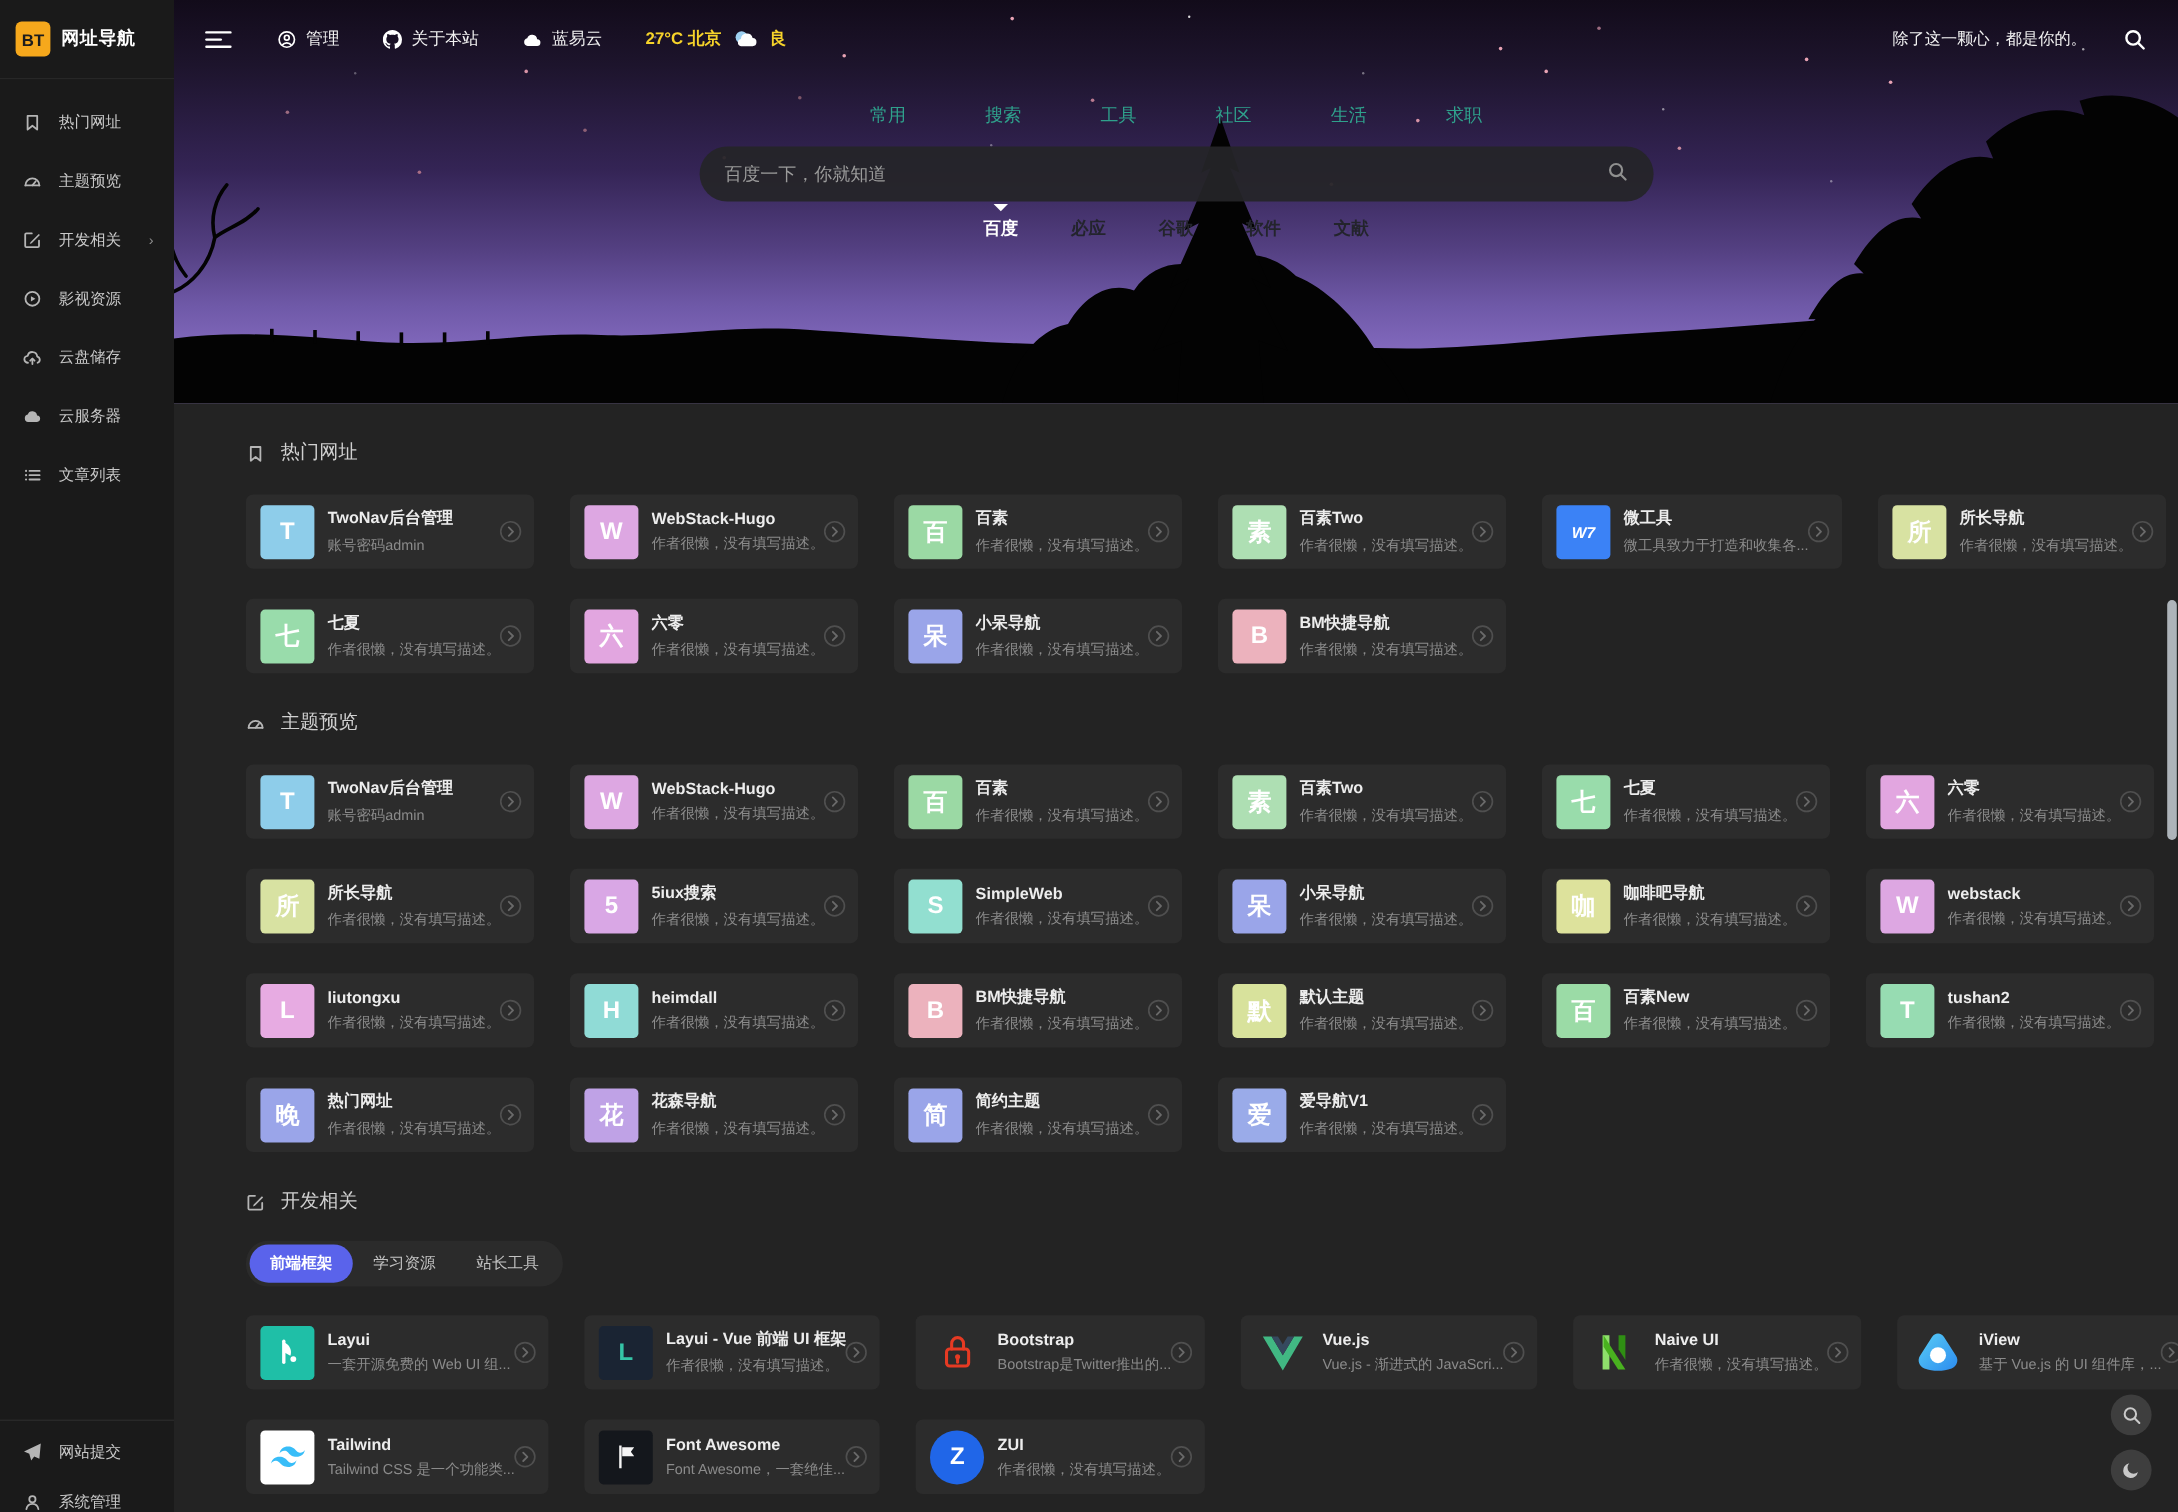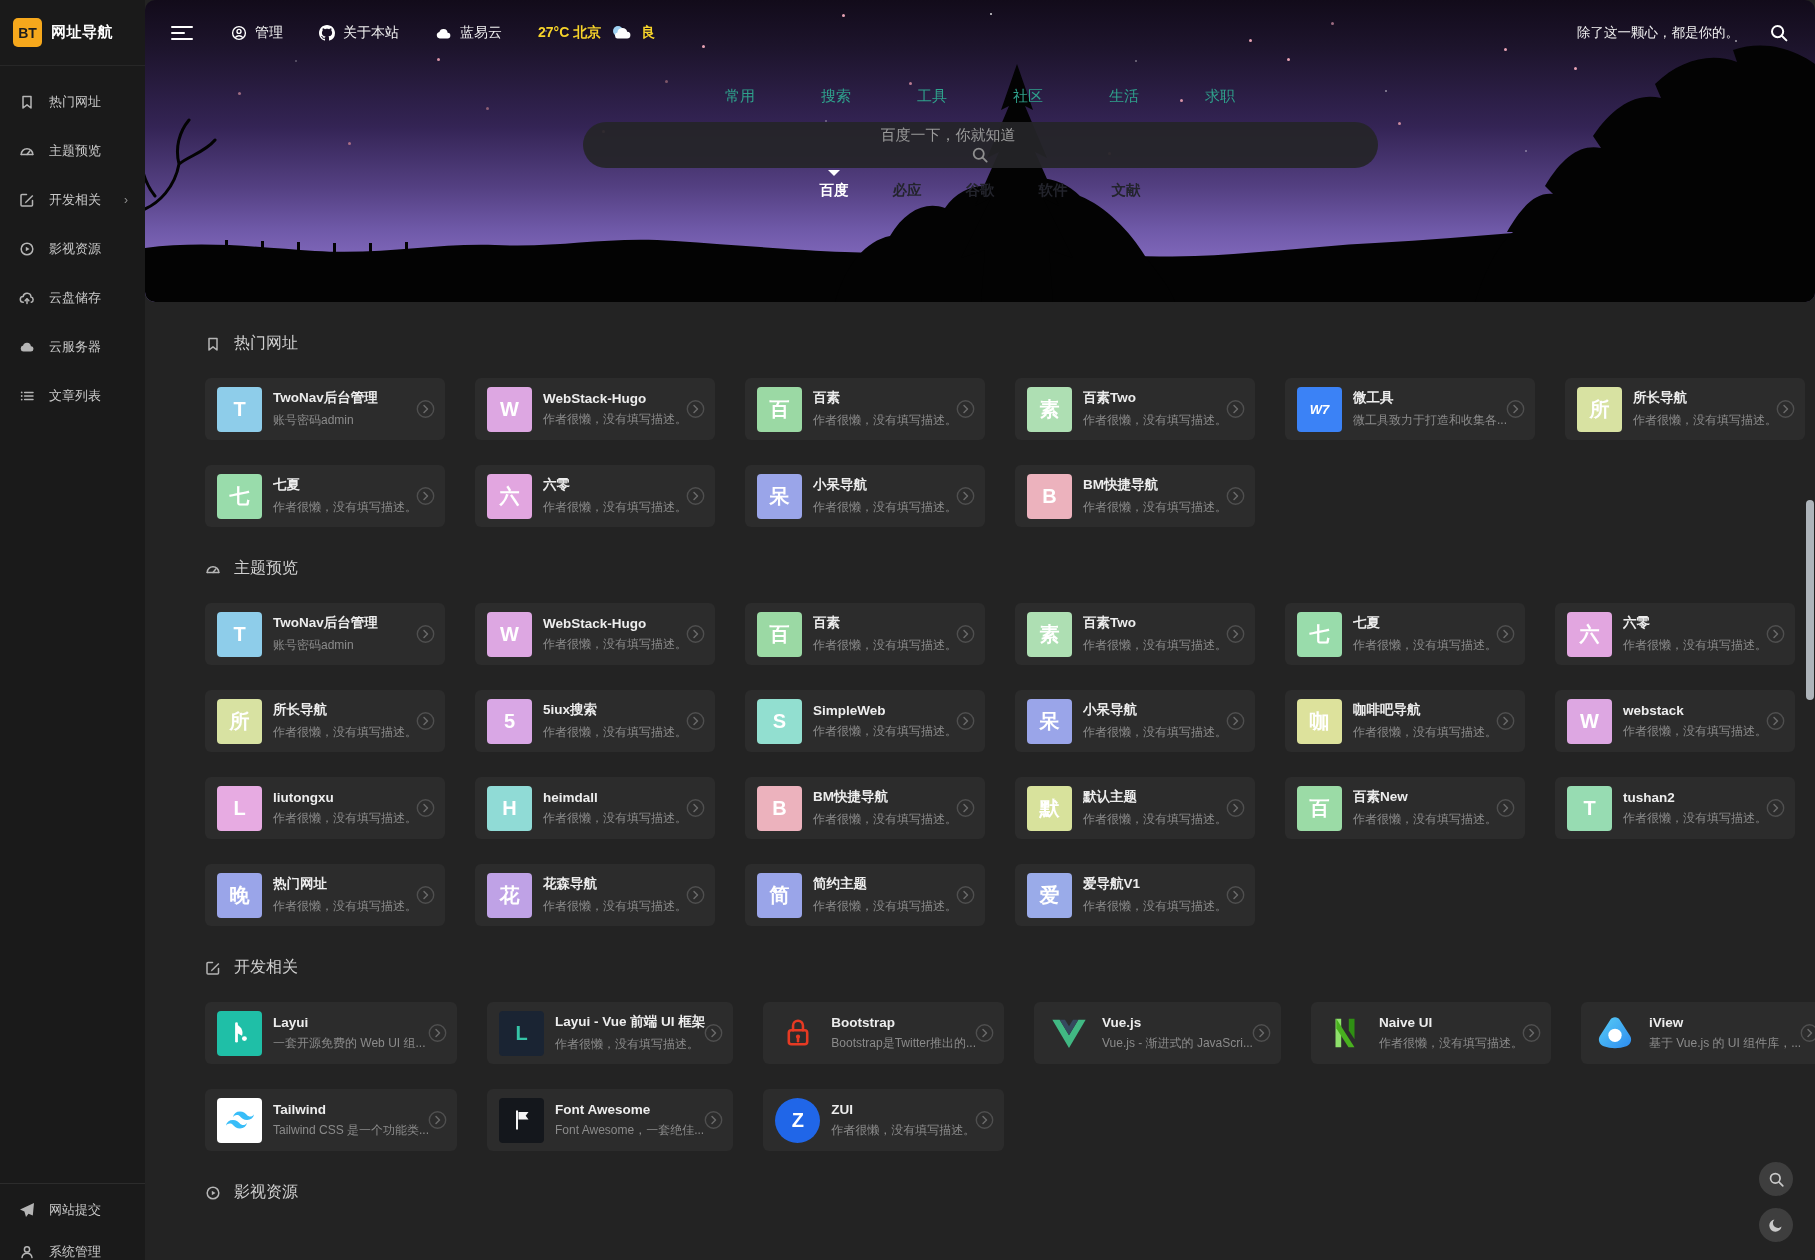--- a/index.html
+++ b/index.html
@@ -11,22 +11,22 @@
   .logo-badge { width:29px; height:29px; background:#f6a81c; border-radius:5px; color:#1d1d1d; font-weight:bold; font-size:14px; display:flex; align-items:center; justify-content:center; }
   .logo-title { color:#ffffff; font-weight:bold; font-size:15px; letter-spacing:.5px; }
   .side-nav { padding-top:11px; }
   .side-item { height:49px; display:flex; align-items:center; padding-left:19px; gap:14px; color:#c9c9c9; font-size:13px; cursor:pointer; position:relative; }
   .side-item .icon { width:16px; height:16px; display:flex; }
   .side-item .chev { position:absolute; right:17px; color:#8f8f8f; font-size:12px; }
   .side-footer { position:absolute; top:1183px; left:0; right:0; border-top:1px solid #2c2c2c; padding-top:5px; }
   .side-footer .side-item { height:42px; }
   
   .main { position:absolute; left:145px; top:0; width:1670px; height:1260px; }
-  .hero { position:relative; height:302px; overflow:hidden;
-    background:linear-gradient(180deg,#120b1a 0%,#1d142c 16%,#342455 42%,#544082 62%,#6f59a8 76%,#8269bd 87%,#8d77c9 100%);border-radius:10px; }
+  .hero { position:relative; height:336px; overflow:hidden;
+    background:linear-gradient(180deg,#120b1a 0%,#1d142c 16%,#342455 42%,#544082 62%,#6f59a8 76%,#8269bd 87%,#8d77c9 100%); }
   .stars,.stars2 { position:absolute; left:0; top:0; border-radius:50%; z-index:1; }
   .stars { width:3px; height:3px;
     box-shadow:697px 14px #e8a3b4,557px 45px #e8a3b4,292px 58px #d893a6,457px 130px #c27f96,
     1104px 39px #e8a3b4,1142px 58px #e8a3b4,1035px 99px #d893a6,1359px 48px #e8a3b4,
     1429px 67px #e8a3b4,203px 142px #a96e85,93px 92px #9c6b80,963px 152px #b97b90,
     1253px 122px #c98a9e,1511px 152px #e8a3b4,1609px 92px #d893a6,764px 82px #b97b90,
     1186px 22px #9c6b80,341px 107px #8d5f74,520px 80px #7d5668,1475px 200px #e8a3b4; }
   .stars2 { width:2px; height:2px;
     box-shadow:845px 13px rgba(255,255,255,.85),1240px 90px rgba(255,255,255,.5),
     400px 30px rgba(255,255,255,.4),1590px 40px rgba(255,255,255,.6),
@@ -38,21 +38,21 @@
   .hamburger i { display:block; height:2px; background:#fff; border-radius:2px; margin:4px 0; }
   .hamburger i:nth-child(1){width:22px;} .hamburger i:nth-child(2){width:14px;} .hamburger i:nth-child(3){width:22px;}
   .tb-item { display:flex; align-items:center; gap:8px; color:#f2f2f2; font-size:14px; cursor:pointer; }
   .tb-item .icon, .tb-right .icon { display:flex; }
   .tb-weather { display:flex; align-items:flex-start; gap:9px; color:#f6d32a; font-weight:bold; font-size:14px; }
   .tb-right { margin-left:auto; display:flex; align-items:center; gap:30px; }
   .tagline { color:#f3f3f3; font-size:13.5px; }
   .hero-center { position:absolute; top:66px; left:0; right:0; display:flex; flex-direction:column; align-items:center; z-index:5; }
   .cat-tabs { display:flex; gap:66px; margin-top:21px;align-items:flex-end; }
   .cat-tab { color:#2fa18c; font-size:15px; cursor:pointer; }
-  .search-pill { margin-top:16px; width:795px; height:46px; background:rgba(37,37,40,.93); border-radius:23px; display:flex; align-items:center; padding:0 21px;flex-direction:column; }
+  .search-pill { margin-top:16px; width:795px; height:46px; background:rgba(37,37,40,.93); border-radius:23px; display:flex; align-items:center; padding:0 21px; }
   .search-pill input { flex:1; background:transparent; border:none; outline:none; color:#dddddd; font-size:15px; font-family:inherit; }
   .search-pill input::placeholder { color:#9b9b9b; }
   .engines { display:flex; gap:44px; margin-top:13px; }
   .engine { font-size:14.5px; color:#23242c; font-weight:bold; position:relative; cursor:pointer; }
   .engine.active { color:#ffffff; }
   .engine.active::before { content:''; position:absolute; top:-11px; left:50%; transform:translateX(-50%); border:6px solid transparent; border-top-color:#ffffff; }
   
   .content { padding:0 30px 40px 60px; }
   .sec-head { display:flex; align-items:center; gap:13px; color:#d0d0d0; font-size:16px; margin:31px 0 24px; }
   .sec-head .icon { display:flex; }
@@ -639,20 +639,24 @@
             </svg></span>
         </div>
       </div><div class="sec-head">
         <span class="icon">
           <svg width="16" height="16" viewBox="0 0 16 16" fill="none" stroke="#b5b5b5" stroke-width="1.5" stroke-linecap="round" stroke-linejoin="round">
             <path d="M13.5 8.5V13a1 1 0 0 1-1 1H3a1 1 0 0 1-1-1V3.5a1 1 0 0 1 1-1h4.5"></path>
             <path d="M6.4 9.8 13.3 2.9l1 1L7.4 10.8l-1.6.6z" fill="#b5b5b5" stroke="none"></path>
           </svg>
         </span>
         <span>开发相关</span>
+      </div><div class="dev-tabs">
+        <span class="dev-tab active">前端框架</span>
+        <span class="dev-tab">学习资源</span>
+        <span class="dev-tab">站长工具</span>
       </div><div class="grid">
         <div class="card">
           <div class="card-icon" style="background: rgb(31, 191, 167);">
             <svg width="28" height="28" viewBox="0 0 24 24">
               <path d="M9 4v15" stroke="#fff" stroke-width="2.4" stroke-linecap="round"></path>
               <path d="M9.5 5c4.2 2 5.4 6.2 4.2 9.4L9.5 12z" fill="#fff"></path>
               <circle cx="15.8" cy="16.8" r="2.1" fill="#fff"></circle>
             </svg>
           </div>
           <div class="card-texts">

